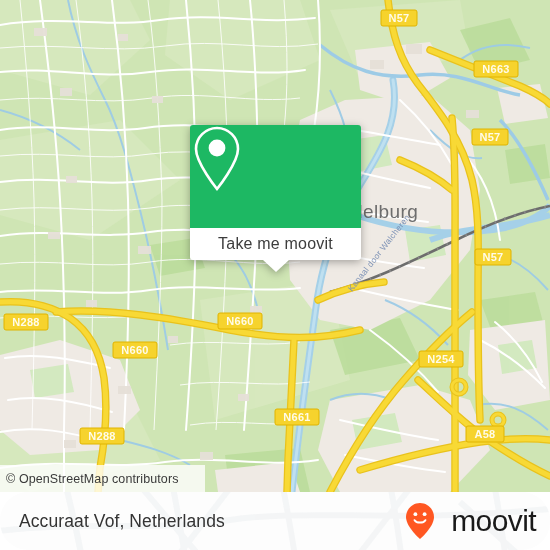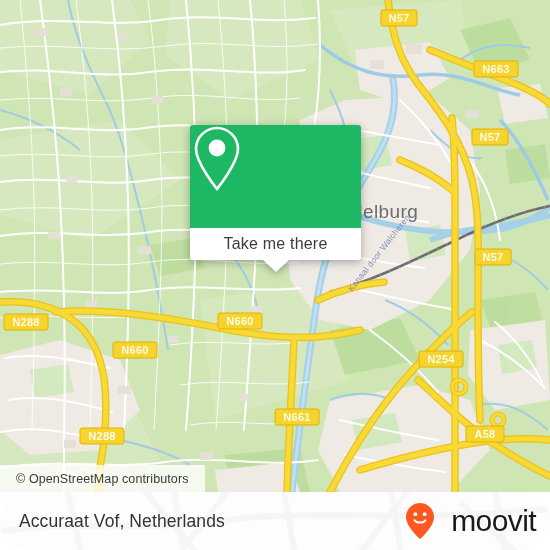--- a/index.html
+++ b/index.html
@@ -29,21 +29,21 @@
 
   
   .shield-box{fill:#f6d32d;stroke:#e0b400;stroke-width:1;}
   .shield-txt{fill:#fffbe8;}
 
   
   #attrib{
     position:absolute;left:0;top:465px;width:205px;height:27px;
     background:rgba(255,255,255,.78);
     display:flex;align-items:center;
-    box-sizing:border-box;padding-left:16px;
+    box-sizing:border-box;padding-left:6px;
     font-size:12.5px;color:#3a3a3a;white-space:nowrap;
     letter-spacing:.1px;
   }
 
   
   #card{
     position:absolute;left:190px;top:125px;width:171px;
     filter:drop-shadow(0 2px 4px rgba(0,0,0,.32));
   }
   #card-head{
@@ -370,21 +370,21 @@
     </div>
 
     <div id="card">
       <div id="card-head" style="background:#1db863;">
         <svg id="pin-icon" width="54" height="68" viewBox="0 0 54 68">
           <path d="M27 3 C15.4 3 6 12.4 6 24 C6 38 27 64 27 64 C27 64 48 38 48 24 C48 12.4 38.6 3 27 3 Z" fill="none" stroke="#ffffff" stroke-width="2.6"></path>
           <circle cx="27" cy="23" r="8.4" fill="#ffffff"></circle>
         </svg>
       </div>
       <div id="card-foot">
-        <span>Take me there</span>
+        <span>Take me moovit</span>
       </div>
       <div id="card-tail"></div>
     </div>
   </div>
 
   <div id="footer">
     <svg id="footer-bg" width="550" height="120" viewBox="0 0 550 120">
       <g stroke="#eceff1" stroke-width="6" fill="none">
         <path d="M-10,70 C80,58 150,70 230,58 C310,46 400,62 560,46"></path>
         <path d="M-10,115 C90,104 170,116 250,104 C330,92 420,106 560,92"></path>

